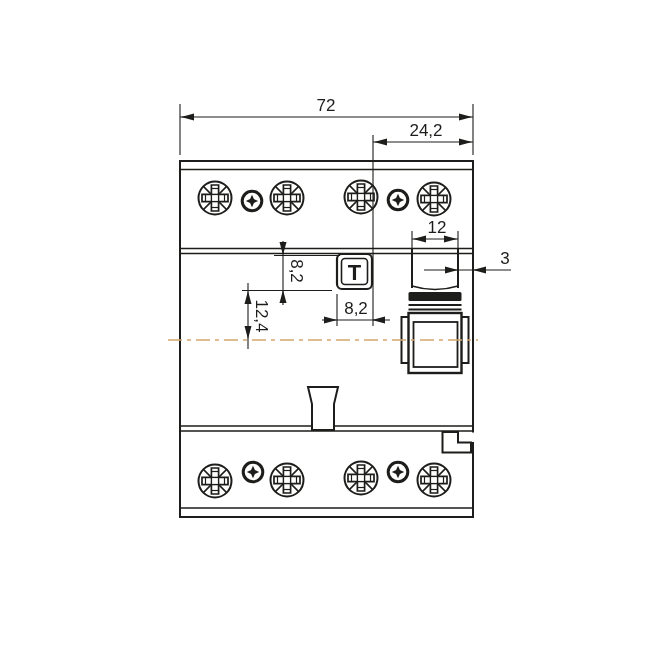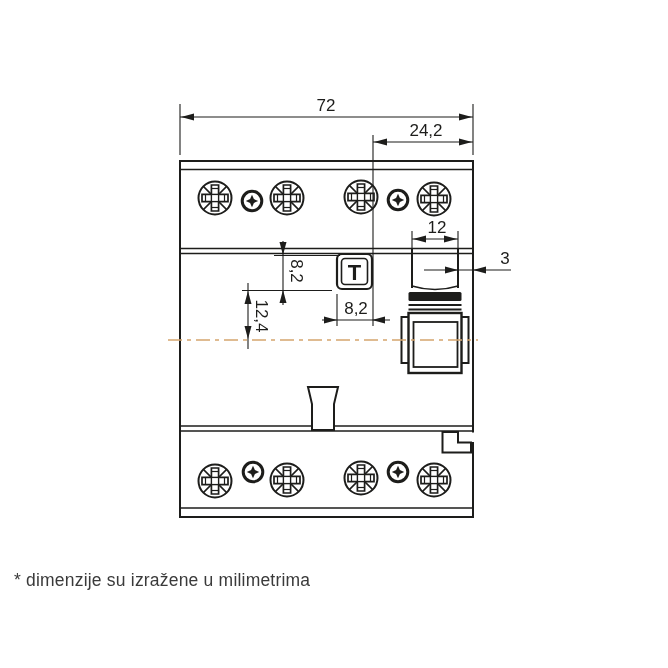--- a/index.html
+++ b/index.html
@@ -141,14 +141,13 @@
   </g>
 
   <g stroke="#1d1d1b">
     <line x1="248" y1="283" x2="248" y2="349" stroke-width="1.1"></line>
     <polygon points="248,291 244.5,304 251.5,304" fill="#1d1d1b" stroke="none"></polygon>
     <polygon points="248,339 244.5,326 251.5,326" fill="#1d1d1b" stroke="none"></polygon>
     <text class="dim-text" x="256" y="316" text-anchor="middle" stroke="none" transform="rotate(90 256 316)">12,4</text>
   </g>
 </svg>
 
-<div id="footnote">* dimenzije su izražene u milimetrima</div>
 </div>
 
 </body></html>

